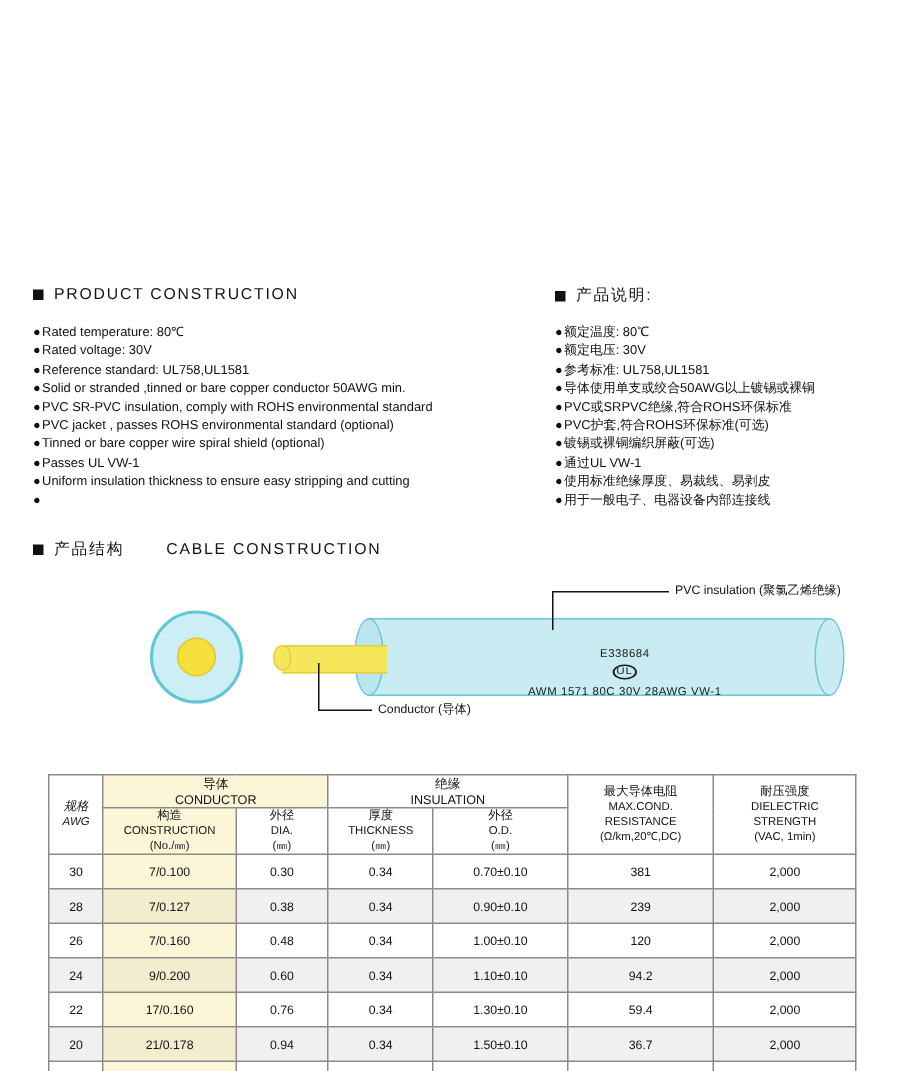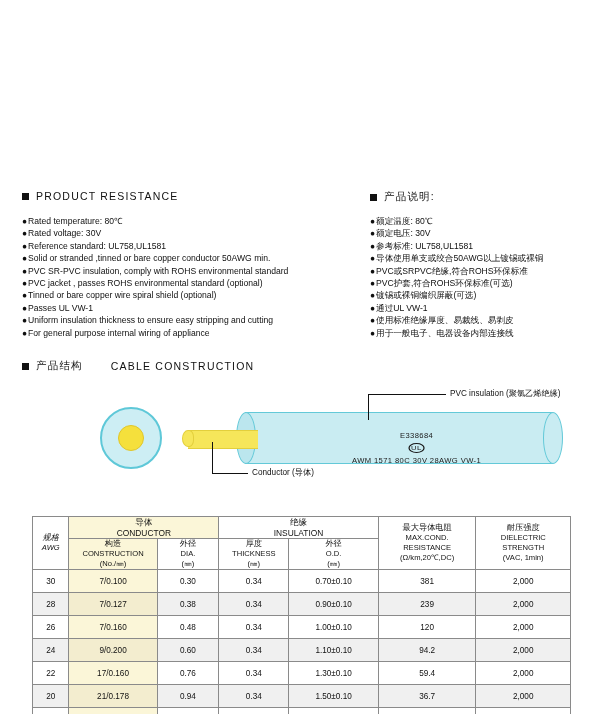--- a/index.html
+++ b/index.html
@@ -175,21 +175,21 @@
   table.spec td.hl, table.spec th.hl { background: #fbf6d8 !important; }
   table.spec tbody tr:nth-child(even) td.hl { background: #f3edcf !important; }
 </style>
 </head>
 <body>
 
 <div class="page">
 
   <div class="sec-head" style="left:22px; top:190px;">
     <span class="sq"></span>
-    <span>PRODUCT  RESISTANCE</span>
+    <span>PRODUCT  CONSTRUCTION</span>
   </div>
 
   <div class="sec-head" style="left:370px; top:190px;">
     <span class="sq"></span>
     <span class="t2">产品说明:</span>
   </div>
 
   <div class="bullets" style="left:22px; top:215px; width:340px;">
     <div class="li">
         <span class="dot">●</span>
@@ -222,21 +222,20 @@
     <div class="li">
         <span class="dot">●</span>
         <span>Passes UL  VW-1</span>
       </div>
     <div class="li">
         <span class="dot">●</span>
         <span>Uniform insulation thickness to ensure easy stripping and cutting</span>
       </div>
     <div class="li">
         <span class="dot">●</span>
-        <span>For general purpose internal wiring of appliance</span>
       </div>
   </div>
 
   <div class="bullets cn" style="left:370px; top:215px; width:225px;">
     <div class="li">
         <span class="dot">●</span>
         <span>额定温度: 80℃</span>
       </div>
     <div class="li">
         <span class="dot">●</span>

